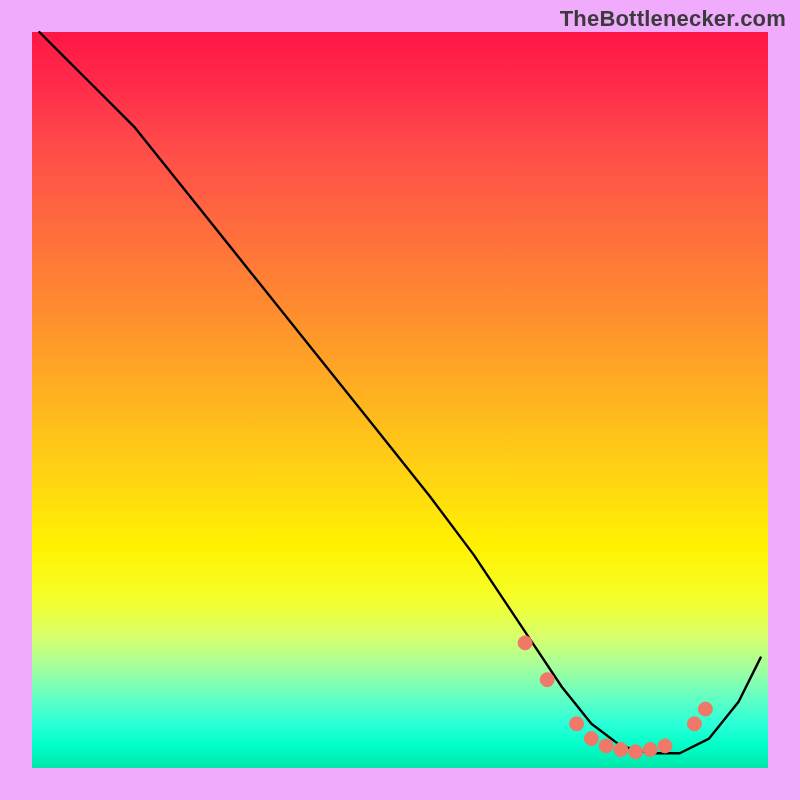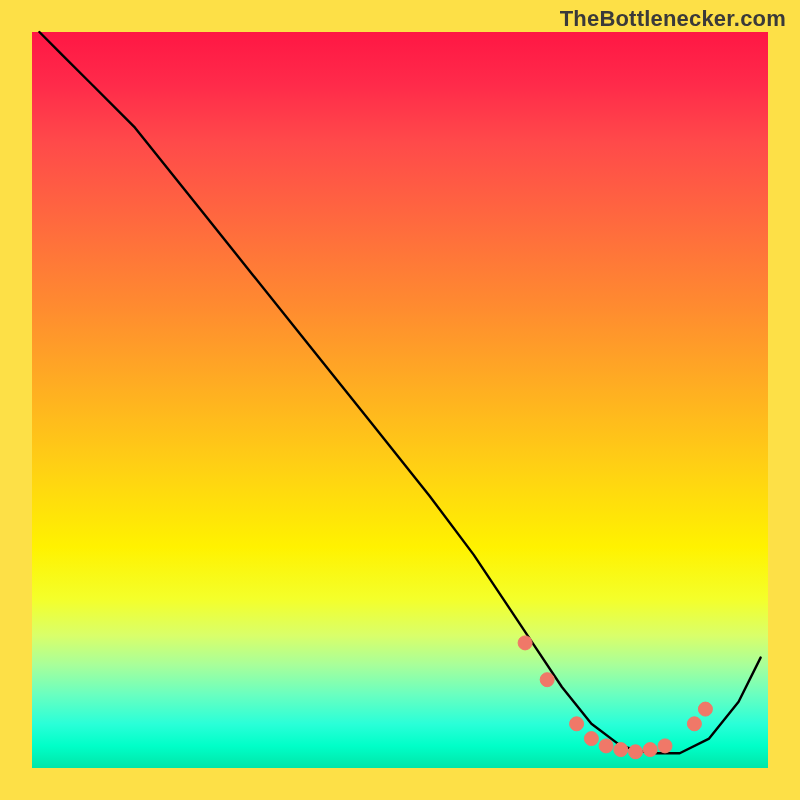--- a/index.html
+++ b/index.html
@@ -8,21 +8,21 @@
     width: 800px;
     height: 800px;
     overflow: hidden;
     background: #000;
     font-family: Arial, Helvetica, sans-serif;
   }
   .frame {
     position: relative;
     width: 800px;
     height: 800px;
-    background: #fde047;
+    background: #f0abfc;
   }
   .plot {
     position: absolute;
     left: 32px;
     top: 32px;
     width: 736px;
     height: 736px;
     background: linear-gradient(
       to bottom,
       #ff1744 0%,

